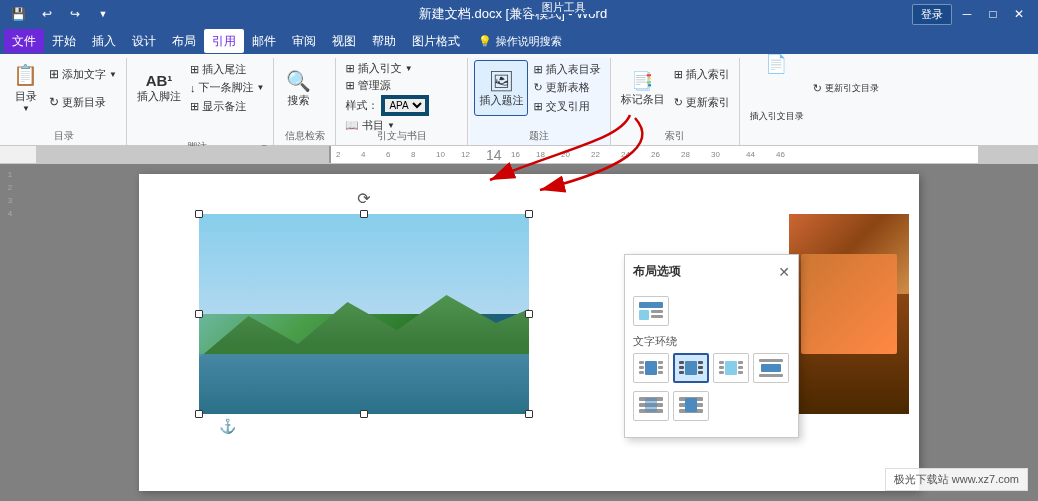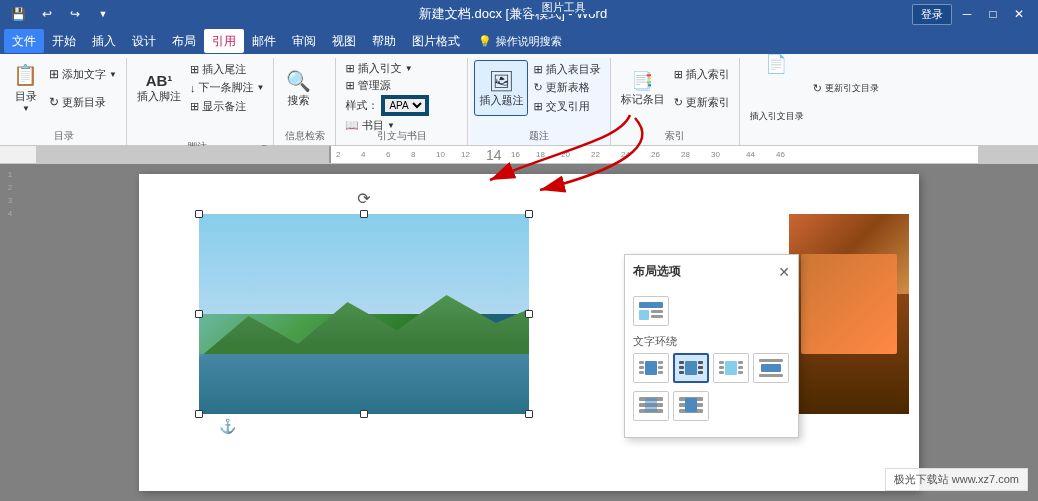--- a/index.html
+++ b/index.html
@@ -32,21 +32,21 @@
     .menu-item {
       color: white;
       padding: 3px 8px;
       cursor: pointer;
       font-size: 12px;
       border-radius: 2px;
       height: 24px;
       display: flex;
       align-items: center;
     }
-    .menu-item.active { background: white; color: #be185d; }
+    .menu-item.active { background: white; color: #6d28d9; }
 
     
     #ribbon {
       height: 92px;
       background: #f8f9fa;
       border-bottom: 1px solid #c8c8c8;
       display: flex;
       align-items: stretch;
       padding: 4px 4px 0 4px;
       gap: 2px;
@@ -315,21 +315,21 @@
     <span class="tb-btn">□</span>
     <span class="tb-btn">✕</span>
   </div>
 </div>
 
 <div style="position:absolute; top:0; left:50%; transform:translateX(20%); color:white; font-size:11px; background:#2b579a; padding:2px 10px; height:14px; display:flex; align-items:center;">
   <span>图片工具</span>
 </div>
 
 <div id="menu-bar">
-  <div class="menu-item" style="background:#3b82f6; color:white;">文件</div>
+  <div class="menu-item" style="background:#6d28d9; color:white;">文件</div>
   <div class="menu-item">开始</div>
   <div class="menu-item">插入</div>
   <div class="menu-item">设计</div>
   <div class="menu-item">布局</div>
   <div class="menu-item active">引用</div>
   <div class="menu-item">邮件</div>
   <div class="menu-item">审阅</div>
   <div class="menu-item">视图</div>
   <div class="menu-item">帮助</div>
   <div class="menu-item">图片格式</div>

